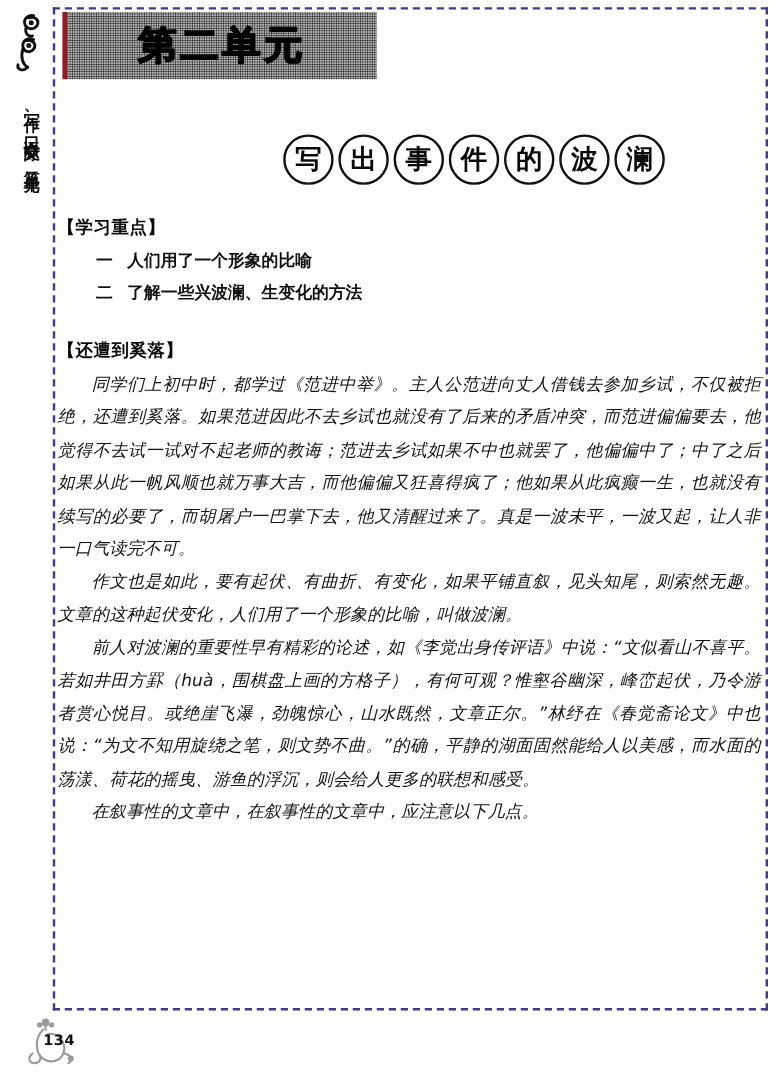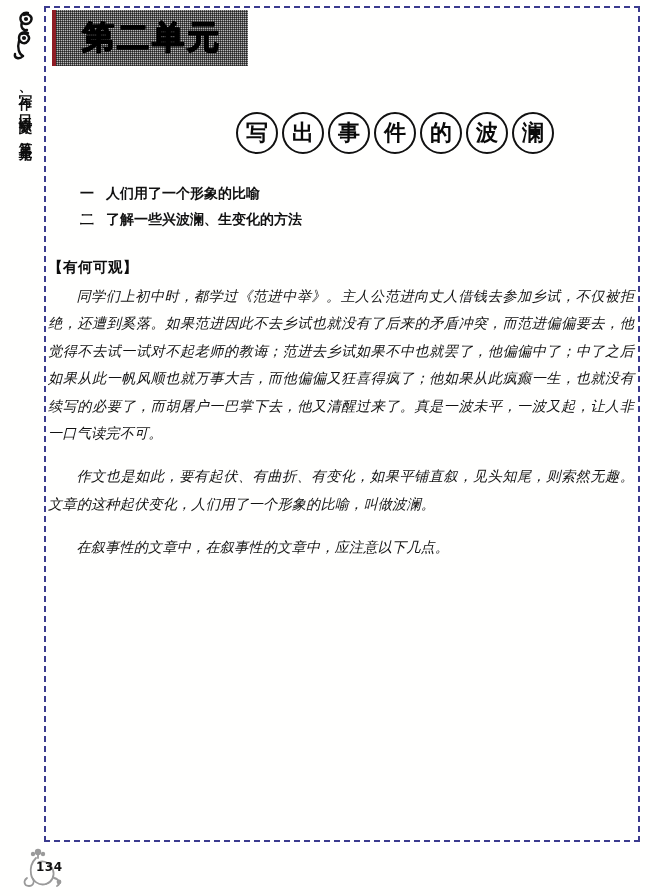--- a/index.html
+++ b/index.html
@@ -67,21 +67,21 @@
     letter-spacing: 2.2px;
     color: #0d0d0d;
     white-space: nowrap;
   }
 
   
   #unit-banner {
     position: absolute;
     left: 52px;
     top: 10px;
-    width: 196px;
+    width: 262px;
     height: 56px;
   }
   #unit-banner-bar {
     position: absolute;
     left: 0;
     top: 0;
     width: 4px;
     height: 56px;
     background: #8e1c24;
   }
@@ -175,21 +175,21 @@
     font-size: 14.2px;
     line-height: 27.4px;
     color: #121212;
     text-align: justify;
     text-justify: inter-character;
     margin: 0;
     text-indent: 2em;
     letter-spacing: .15px;
     font-style: italic;
   }
-  .para + .para { margin-top: 16px; }
+  .para + .para { margin-top: 0; }
 
   
   #footer {
     position: absolute;
     left: 8px;
     top: 848px;
     width: 120px;
     height: 44px;
   }
   #footer-ornament {
@@ -247,35 +247,37 @@
       <div class="title-char">出</div>
       <div class="title-char">事</div>
       <div class="title-char">件</div>
       <div class="title-char">的</div>
       <div class="title-char">波</div>
       <div class="title-char">澜</div>
     </div>
 
   <div id="body-column">
 
+    <div class="section-head">【学习重点】</div>
     <ul class="objective-list" id="objective-list">
         <li class="objective-item">
           <span class="objective-num">一</span>
           <span class="objective-text">人们用了一个形象的比喻</span>
         </li>
         <li class="objective-item">
           <span class="objective-num">二</span>
           <span class="objective-text">了解一些兴波澜、生变化的方法</span>
         </li>
       </ul>
 
-    <div class="section-head" id="guide-head">【有何可观】</div>
+    <div class="section-head" id="guide-head">【还遭到奚落】</div>
     <div id="guide-paragraphs">
         <p class="para">同学们上初中时，都学过《范进中举》。主人公范进向丈人借钱去参加乡试，不仅被拒绝，还遭到奚落。如果范进因此不去乡试也就没有了后来的矛盾冲突，而范进偏偏要去，他觉得不去试一试对不起老师的教诲；范进去乡试如果不中也就罢了，他偏偏中了；中了之后如果从此一帆风顺也就万事大吉，而他偏偏又狂喜得疯了；他如果从此疯癫一生，也就没有续写的必要了，而胡屠户一巴掌下去，他又清醒过来了。真是一波未平，一波又起，让人非一口气读完不可。</p>
         <p class="para">作文也是如此，要有起伏、有曲折、有变化，如果平铺直叙，见头知尾，则索然无趣。文章的这种起伏变化，人们用了一个形象的比喻，叫做波澜。</p>
+        <p class="para">前人对波澜的重要性早有精彩的论述，如《李觉出身传评语》中说：“文似看山不喜平。若如井田方罫（huà，围棋盘上画的方格子），有何可观？惟壑谷幽深，峰峦起伏，乃令游者赏心悦目。或绝崖飞瀑，劲魄惊心，山水既然，文章正尔。”林纾在《春觉斋论文》中也说：“为文不知用旋绕之笔，则文势不曲。”的确，平静的湖面固然能给人以美感，而水面的荡漾、荷花的摇曳、游鱼的浮沉，则会给人更多的联想和感受。</p>
         <p class="para">在叙事性的文章中，在叙事性的文章中，应注意以下几点。</p>
       </div>
 
   </div>
 
   <div id="footer">
     <div id="footer-ornament">
       <svg viewBox="0 0 58 44" width="58" height="44" aria-hidden="true">
         <g fill="none" stroke="#9a9a9a" stroke-width="1.8" stroke-linecap="round">
           <path d="M22 10 C18 14 16 20 17 26 C18 33 25 38 32 36"></path>

